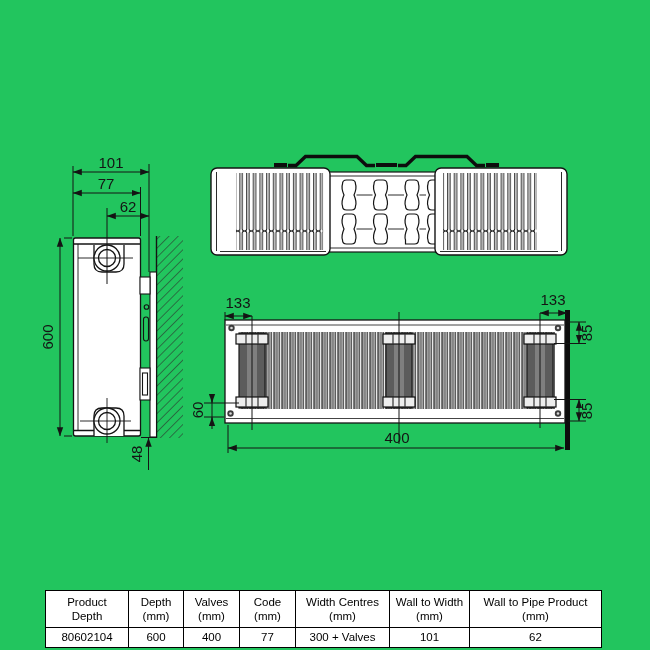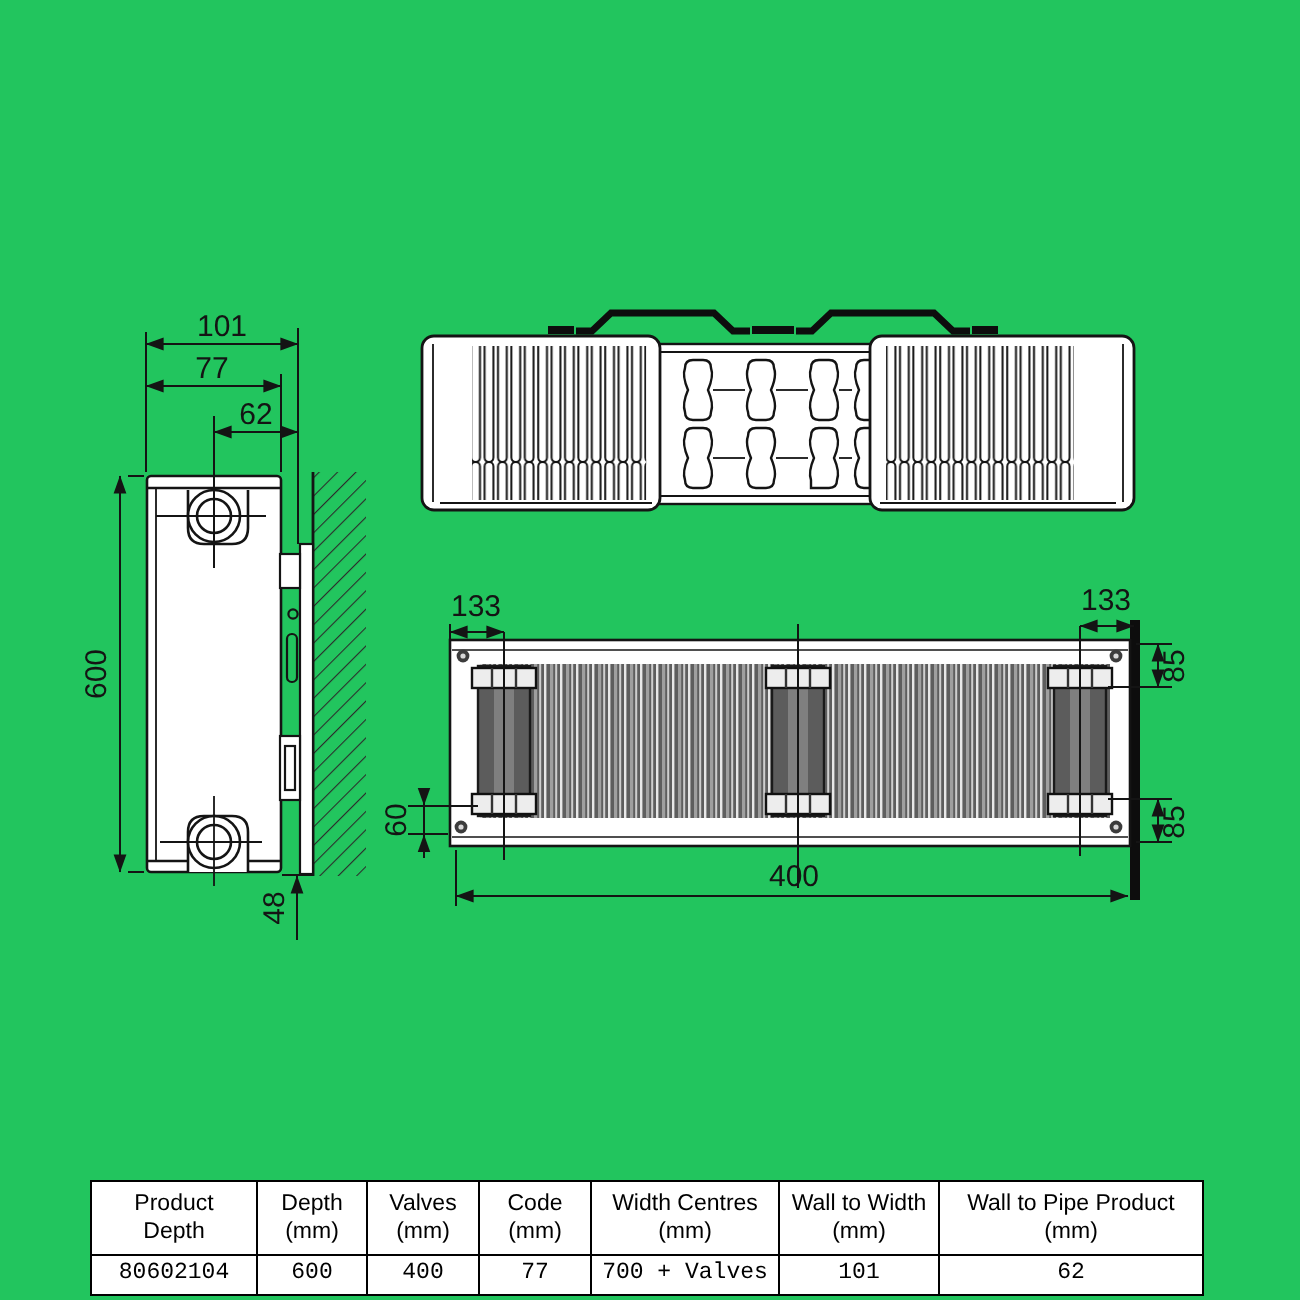--- a/index.html
+++ b/index.html
@@ -5,21 +5,21 @@
   html,body{margin:0;padding:0;background:#ffffff;width:650px;height:650px;overflow:hidden;
             font-family:"Liberation Sans", sans-serif;}
   #stage{position:relative;width:650px;height:650px;background:#22c55e;}
   svg{position:absolute;left:0;top:0;}
   svg text{font-family:"Liberation Sans", sans-serif;font-size:15px;fill:#141414;}
   table.spec{position:absolute;left:45px;top:590px;width:556px;border-collapse:collapse;
              table-layout:fixed;font-size:11.5px;color:#000;background:#fff;}
   table.spec td{border:1.4px solid #000;text-align:center;vertical-align:middle;padding:1px 2px;
                 line-height:1.25;}
   table.spec tr.hdr td{height:34px;}
-  table.spec tr.val td{height:17px;font-family:Liberation Mono, monospace;}
+  table.spec tr.val td{height:17px;}
 </style>
 </head>
 <body>
 
 <div id="stage">
 
 <svg width="650" height="650" viewBox="0 0 650 650">
   <defs>
     <marker id="arrow" markerWidth="10" markerHeight="8" refX="8.8" refY="4" orient="auto-start-reverse" markerUnits="userSpaceOnUse">
       <path d="M0,0.8 L9,4 L0,7.2 Z" fill="#141414"></path>
@@ -271,20 +271,20 @@
       <td>
         <div>Wall to Pipe Product</div>
         <div>(mm)</div>
       </td>
     </tr>
     <tr class="val">
       <td>80602104</td>
       <td>600</td>
       <td>400</td>
       <td>77</td>
-      <td>700 + Valves</td>
+      <td>300 + Valves</td>
       <td>101</td>
       <td>62</td>
     </tr>
   </tbody>
 </table>
 
 </div>
 
 </body></html>

